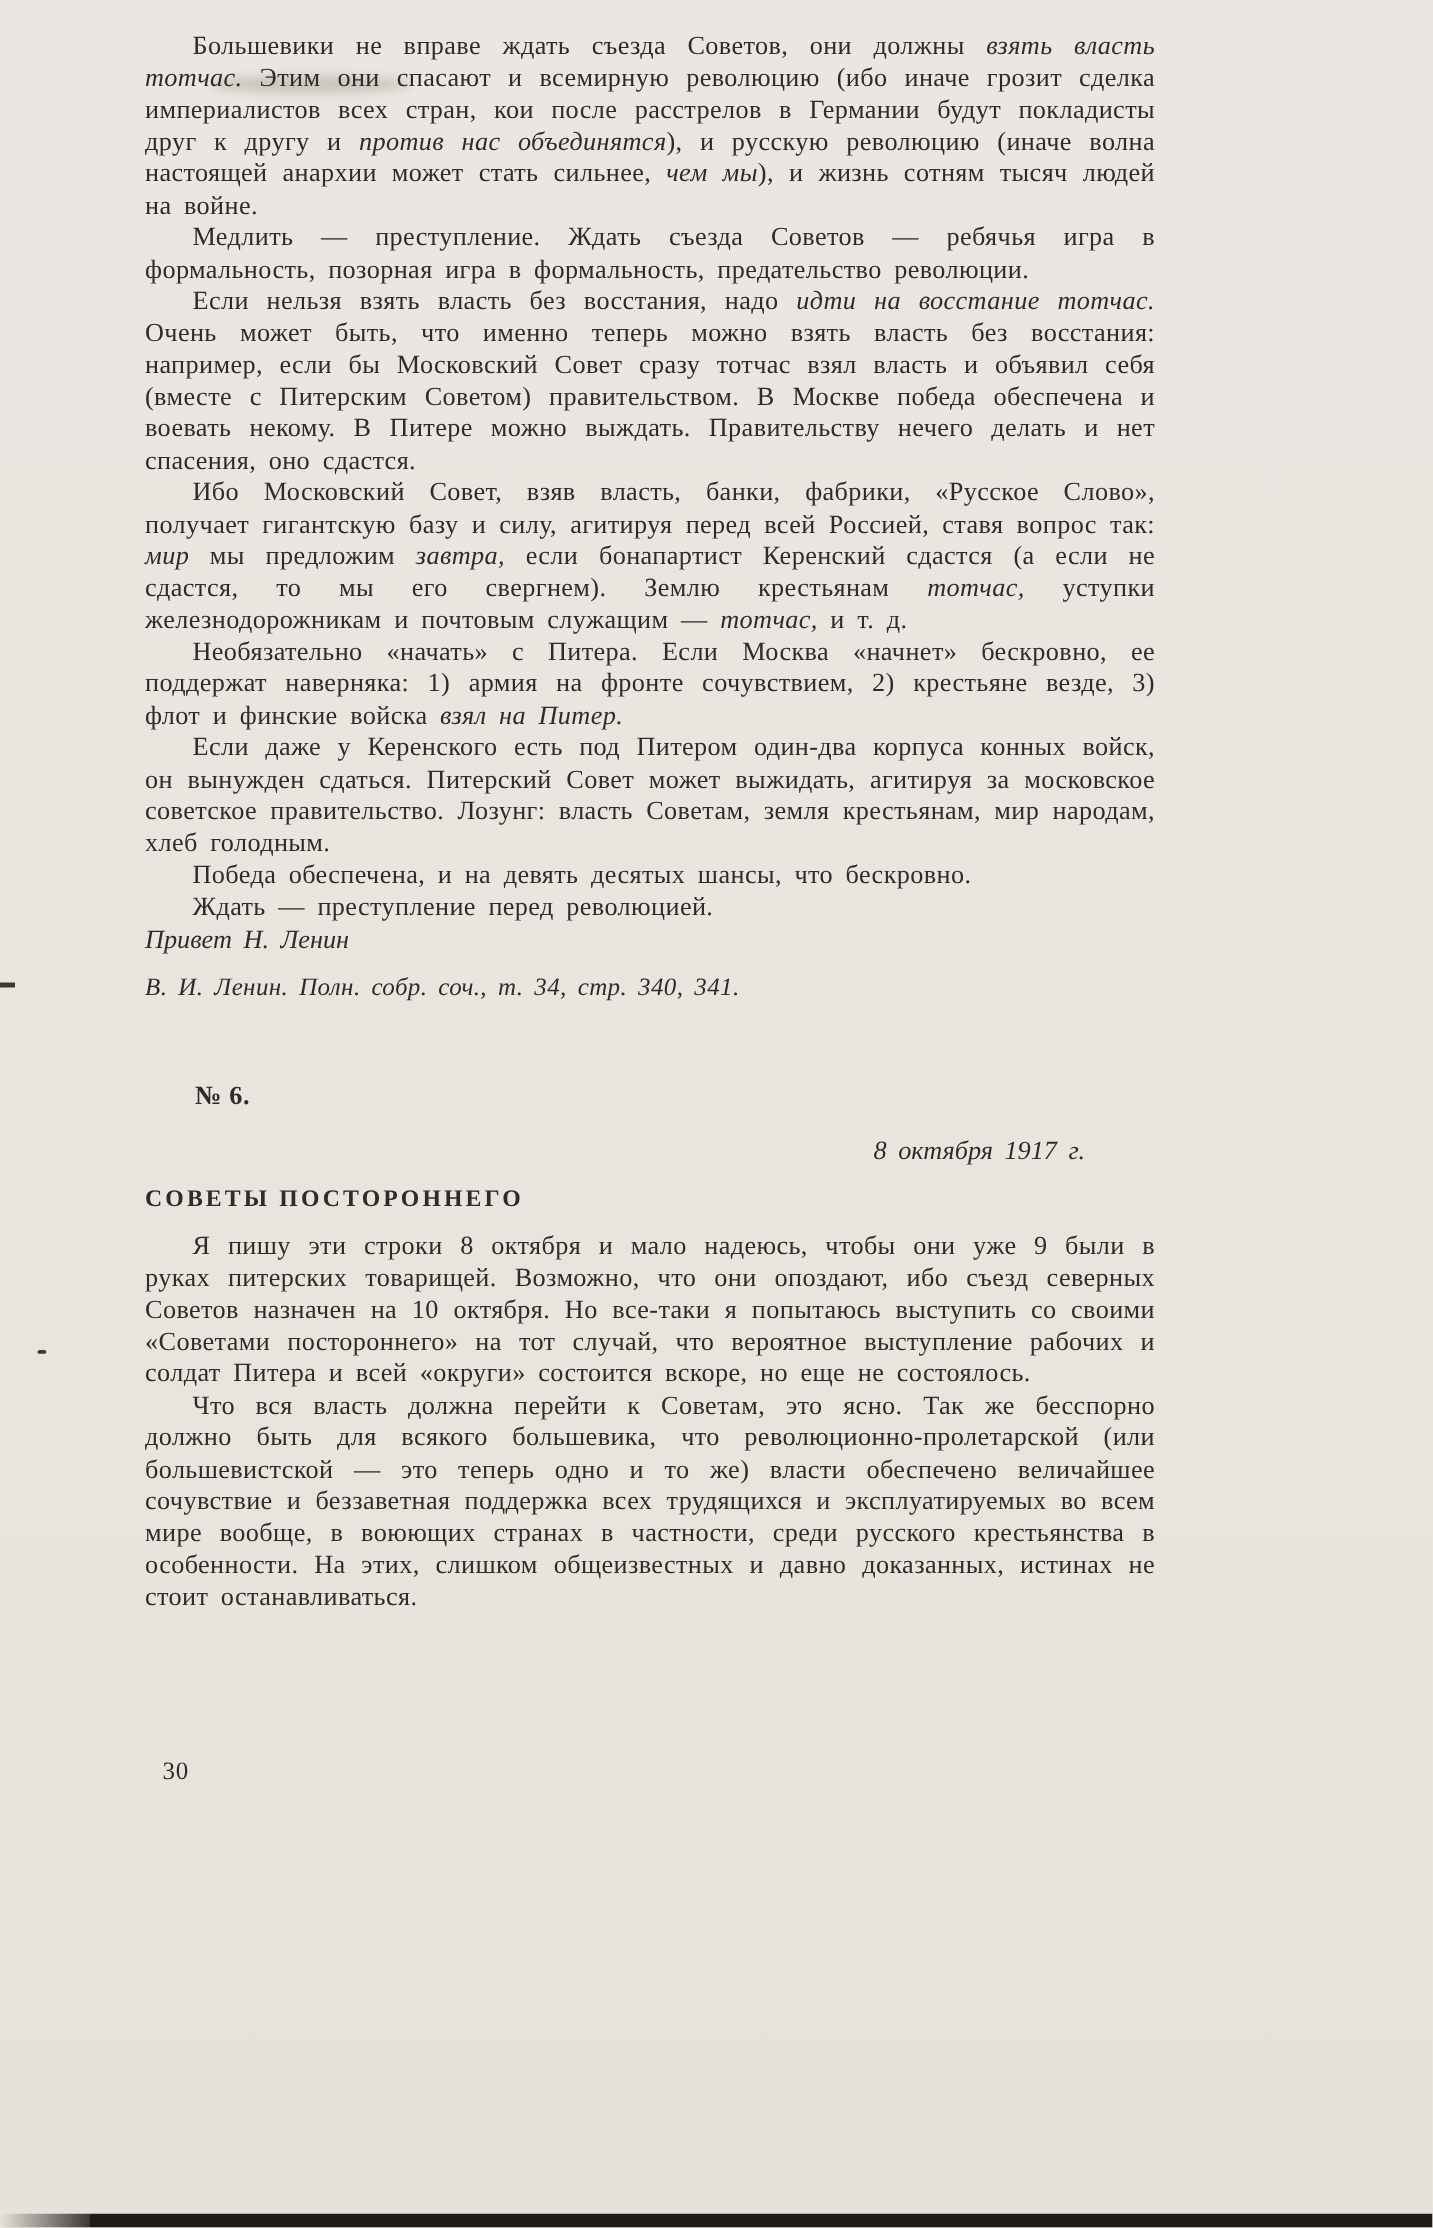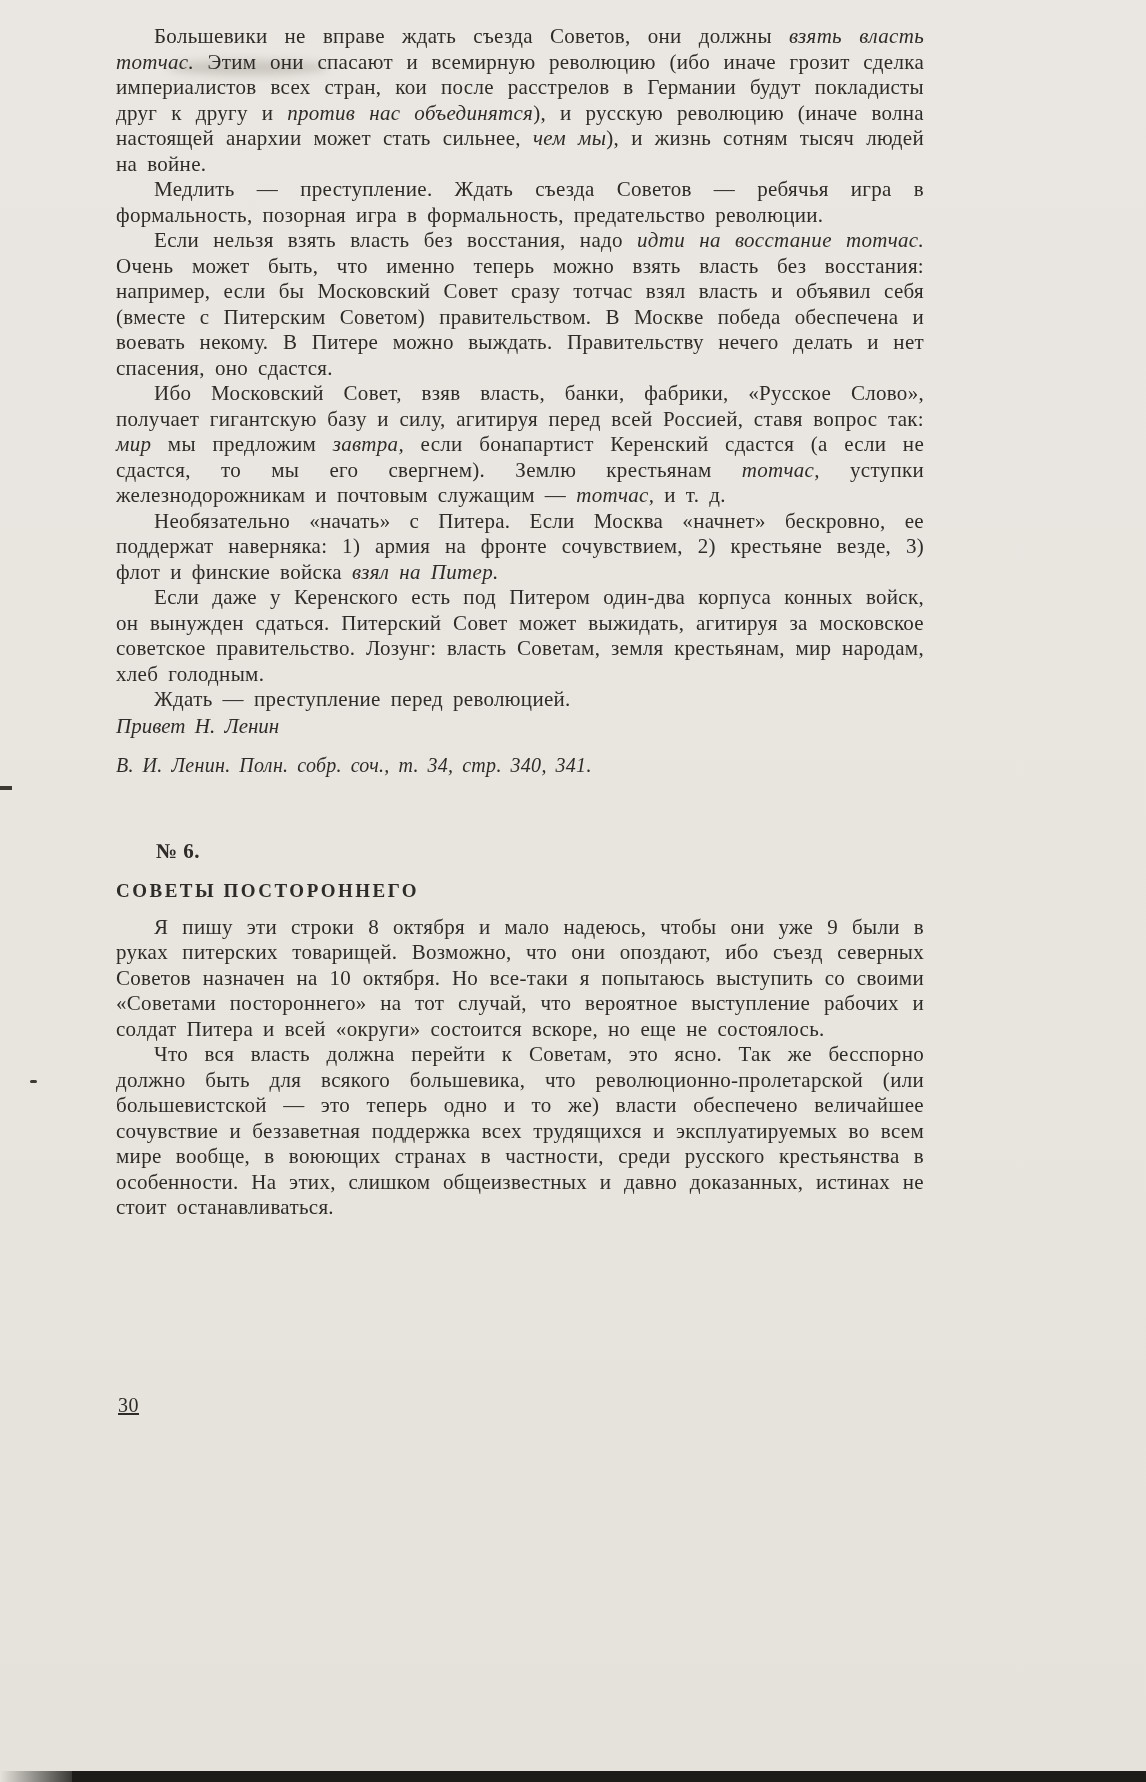--- a/index.html
+++ b/index.html
@@ -81,24 +81,23 @@
     font-size: 19px;
     font-weight: bold;
     text-align: left;
     letter-spacing: 2.5px;
     line-height: 26px;
   }
   .page-number {
     position: absolute;
     left: 118px;
     top: 1394px;
-    margin: 0;
+    margin: 12px;
     font-size: 20px;
     letter-spacing: 0.5px;
-    text-decoration: underline;
   }
   .scan-smudge {
     position: absolute;
     background: rgba(126, 119, 106, 0.28);
     border-radius: 50%;
     filter: blur(4px);
   }
   .smudge-1 { left: 168px; top: 60px; width: 160px; height: 15px; }
   .margin-mark { position: absolute; background: #3c3a32; }
   .mark-1 { left: 0; top: 786px; width: 12px; height: 4px; }
@@ -132,30 +131,32 @@
 
   <div class="text-column">
 
     <div id="section1-paragraphs">
         <p class="para"><span>Большевики не вправе ждать съезда Советов, они должны </span><i>взять власть тотчас.</i><span> Этим они спасают и всемирную революцию (ибо иначе грозит сделка империалистов всех стран, кои после расстрелов в Германии будут покладисты друг к другу и </span><i>против нас объединятся</i><span>), и русскую революцию (иначе волна настоящей анархии может стать сильнее, </span><i>чем мы</i><span>), и жизнь сотням тысяч людей на войне.</span></p>
         <p class="para"><span>Медлить — преступление. Ждать съезда Советов — ребячья игра в формальность, позорная игра в формальность, предательство революции.</span></p>
         <p class="para"><span>Если нельзя взять власть без восстания, надо </span><i>идти на восстание тотчас.</i><span> Очень может быть, что именно теперь можно взять власть без восстания: например, если бы Московский Совет сразу тотчас взял власть и объявил себя (вместе с Питерским Советом) правительством. В Москве победа обеспечена и воевать некому. В Питере можно выждать. Правительству нечего делать и нет спасения, оно сдастся.</span></p>
         <p class="para"><span>Ибо Московский Совет, взяв власть, банки, фабрики, «Русское Слово», получает гигантскую базу и силу, агитируя перед всей Россией, ставя вопрос так: </span><i>мир</i><span> мы предложим </span><i>завтра,</i><span> если бонапартист Керенский сдастся (а если не сдастся, то мы его свергнем). Землю крестьянам </span><i>тотчас,</i><span> уступки железнодорожникам и почтовым служащим — </span><i>тотчас,</i><span> и т. д.</span></p>
         <p class="para"><span>Необязательно «начать» с Питера. Если Москва «начнет» бескровно, ее поддержат наверняка: 1) армия на фронте сочувствием, 2) крестьяне везде, 3) флот и финские войска </span><i>взял на Питер.</i></p>
         <p class="para"><span>Если даже у Керенского есть под Питером один-два корпуса конных войск, он вынужден сдаться. Питерский Совет может выжидать, агитируя за московское советское правительство. Лозунг: власть Советам, земля крестьянам, мир народам, хлеб голодным.</span></p>
+        <p class="para"><span>Победа обеспечена, и на девять десятых шансы, что бескровно.</span></p>
         <p class="para"><span>Ждать — преступление перед революцией.</span></p>
       </div>
 
     <p class="signature">
       <span>Привет Н. Ленин</span>
     </p>
 
     <p class="source">В. И. Ленин. Полн. собр. соч., т. 34, стр. 340, 341.</p>
 
     <p class="doc-number">№ 6.</p>
+    <p class="doc-date">8 октября 1917 г.</p>
     <p class="doc-title">СОВЕТЫ ПОСТОРОННЕГО</p>
 
     <div id="section2-paragraphs">
         <p class="para"><span>Я пишу эти строки 8 октября и мало надеюсь, чтобы они уже 9 были в руках питерских товарищей. Возможно, что они опоздают, ибо съезд северных Советов назначен на 10 октября. Но все-таки я попытаюсь выступить со своими «Советами постороннего» на тот случай, что вероятное выступление рабочих и солдат Питера и всей «округи» состоится вскоре, но еще не состоялось.</span></p>
         <p class="para"><span>Что вся власть должна перейти к Советам, это ясно. Так же бесспорно должно быть для всякого большевика, что революционно-пролетарской (или большевистской — это теперь одно и то же) власти обеспечено величайшее сочувствие и беззаветная поддержка всех трудящихся и эксплуатируемых во всем мире вообще, в воюющих странах в частности, среди русского крестьянства в особенности. На этих, слишком общеизвестных и давно доказанных, истинах не стоит останавливаться.</span></p>
       </div>
 
   </div>
 
   <p class="page-number">30</p>

